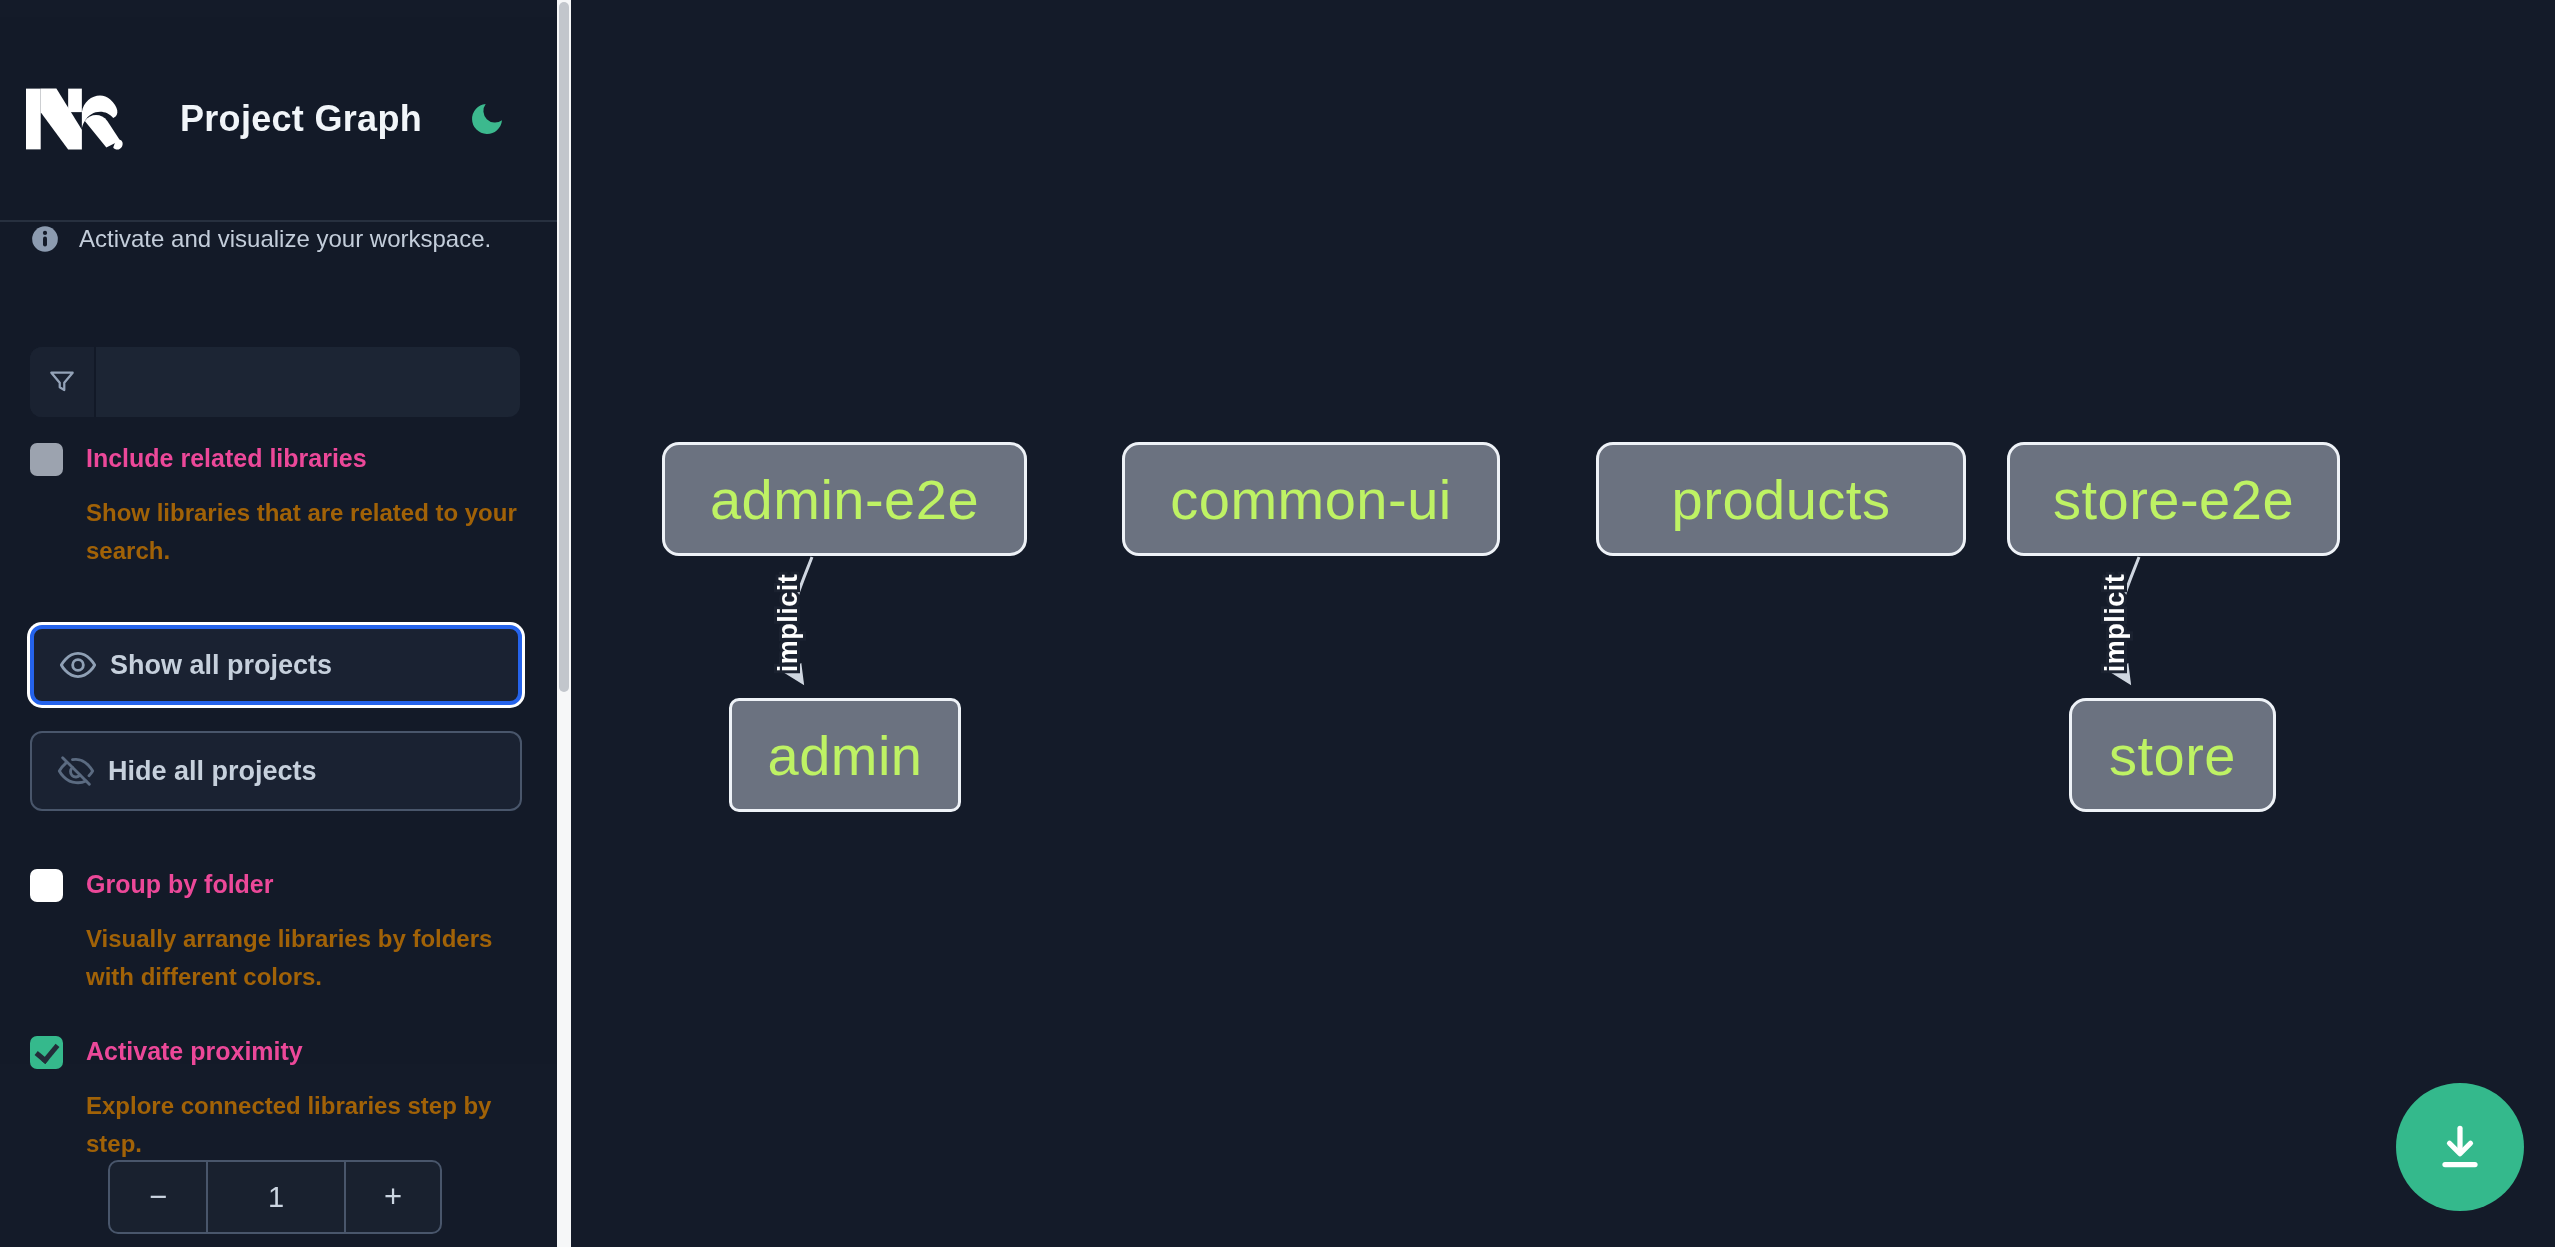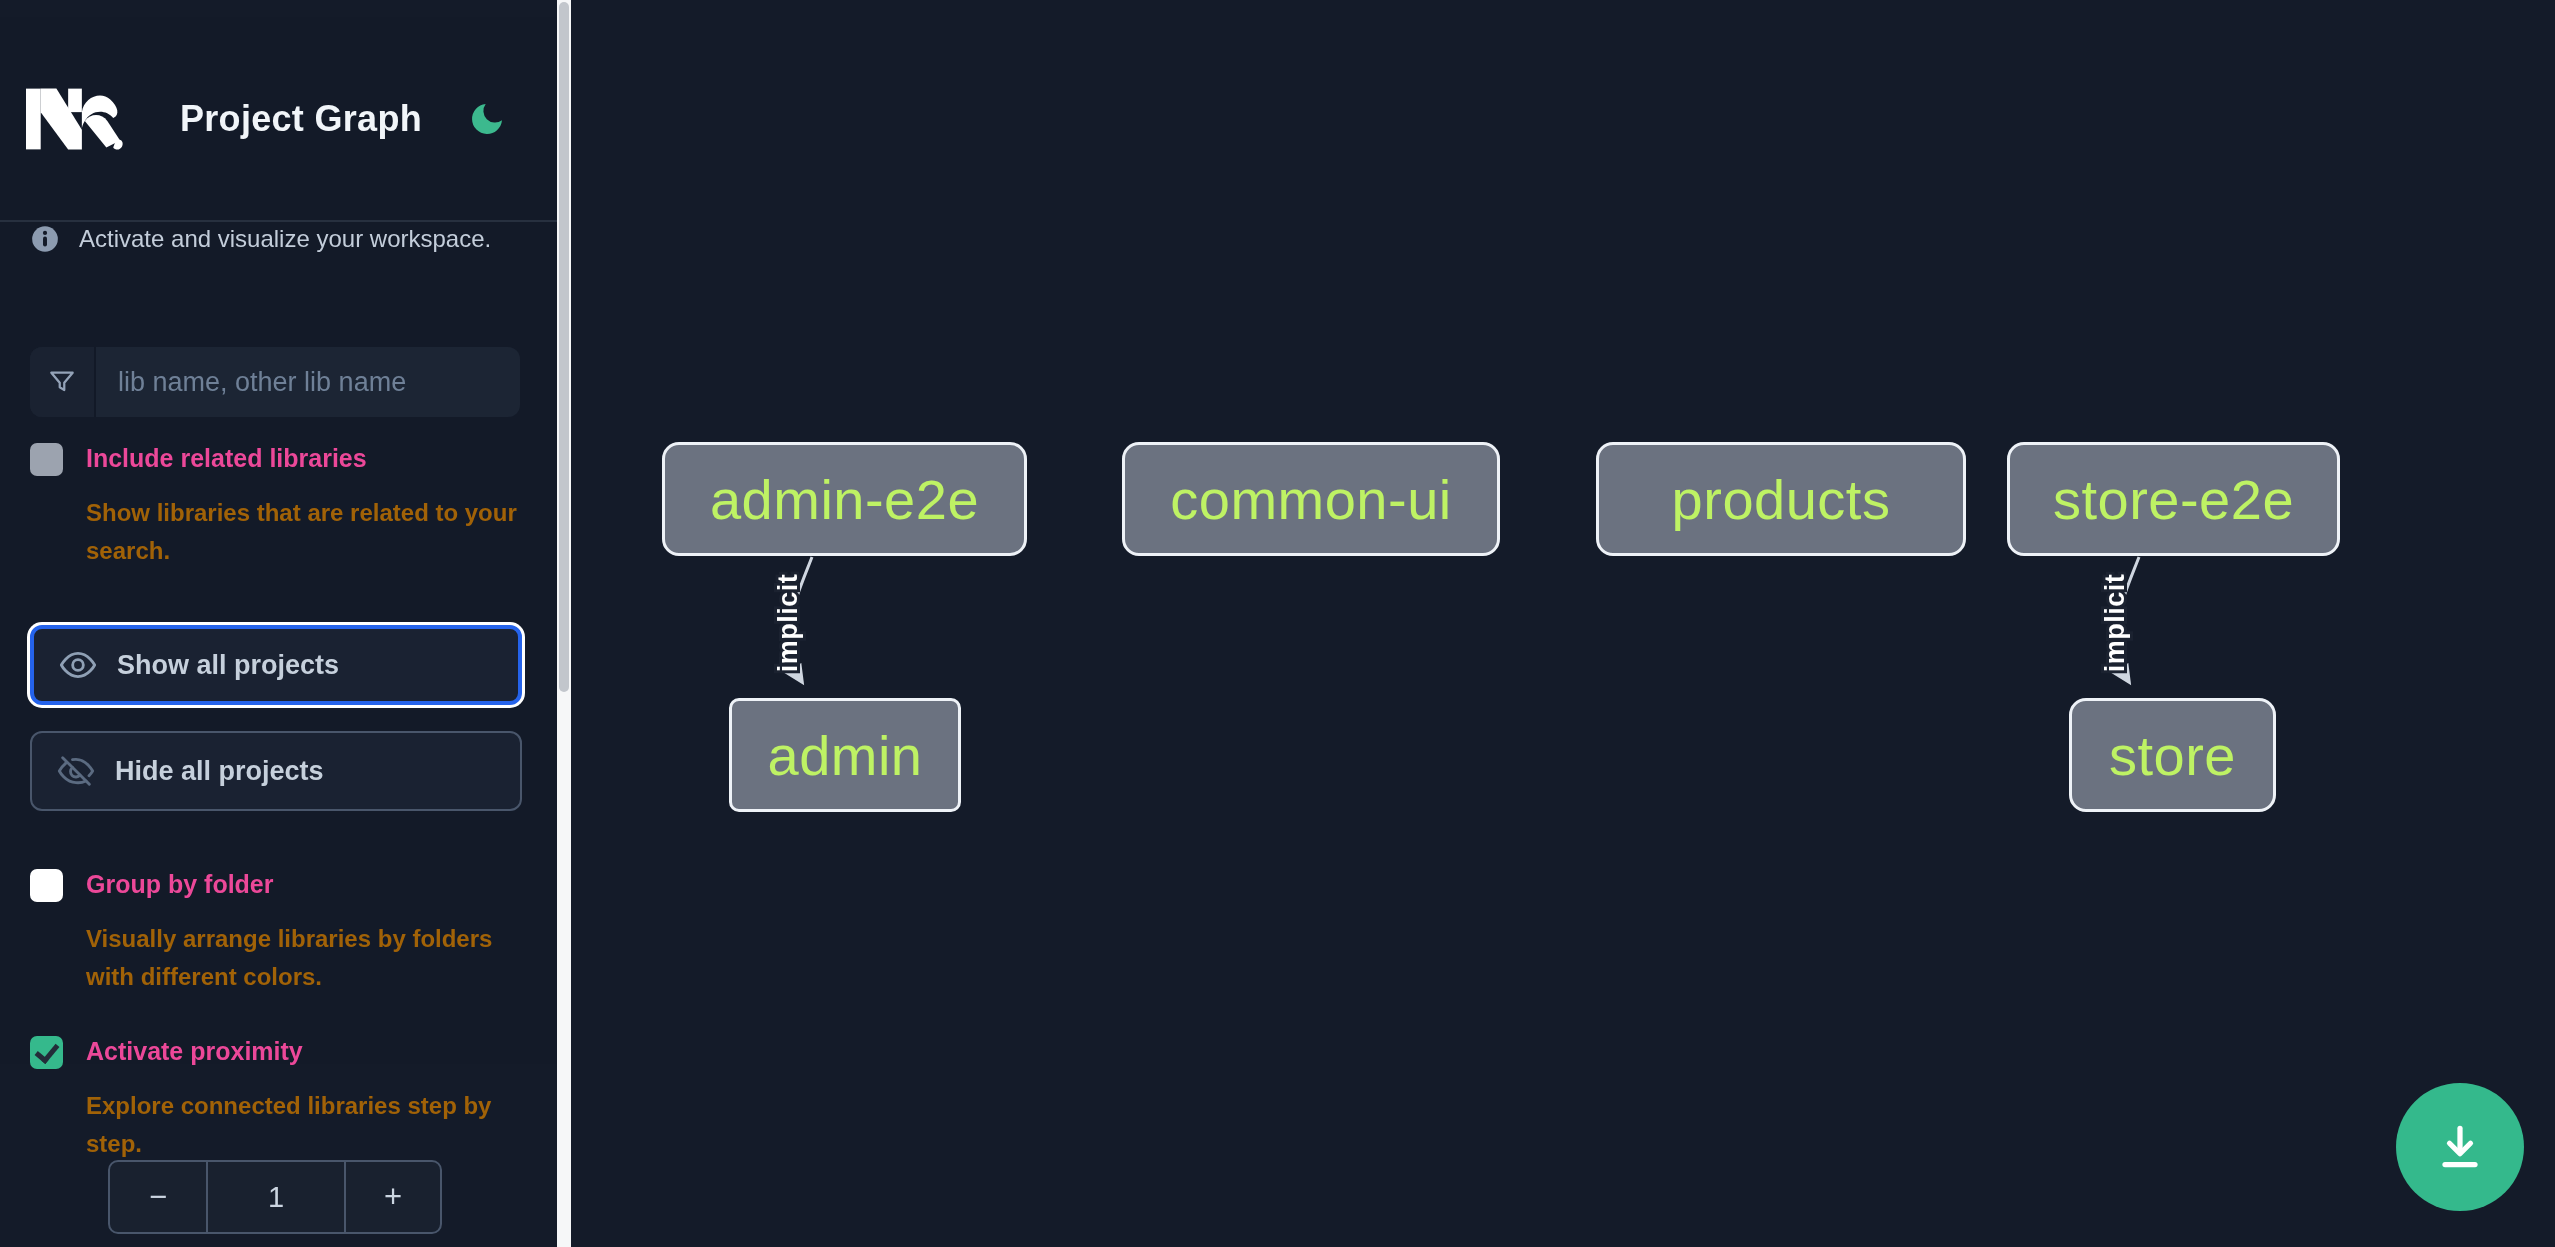--- a/index.html
+++ b/index.html
@@ -29,21 +29,21 @@
   .box.white{background:#ffffff;}
   .box.green{background:#35b98c;}
   .box.green::after{content:"";position:absolute;left:10px;top:4px;width:9px;height:17px;
                     border:solid #232c39;border-width:0 5px 5px 0;transform:rotate(40deg);}
   .opt .txt{margin-left:23px;width:432px;}
   .opt .lbl{font-size:25px;font-weight:600;color:#ec4899;line-height:34px;}
   .opt .desc{font-size:24px;color:#a16207;line-height:38px;margin-top:19px;font-weight:bold;}
   .side-btn{position:absolute;left:30px;width:492px;height:80px;border-radius:12px;
             background:#1a2232;display:flex;align-items:center;padding:0 0 0 24px;
             box-sizing:border-box;cursor:pointer;font-family:inherit;}
-  .side-btn .blabel{margin-left:19px;font-size:27px;font-weight:600;color:#c6d0dc;}
+  .side-btn .blabel{margin-left:12px;font-size:27px;font-weight:600;color:#c6d0dc;}
   .btn-show{top:608px;border:4px solid #2563eb;box-shadow:0 0 0 3px #ffffff;}
   .btn-hide{top:714px;border:2px solid #49566b;}
   .stepper{position:absolute;left:108px;top:1143px;width:334px;height:74px;border:2px solid #49566b;
            border-radius:10px;background:#19212f;display:flex;box-sizing:border-box;}
   .stepper .cell{display:flex;align-items:center;justify-content:center;color:#cbd5e1;
                  font-size:31px;background:transparent;border:none;font-family:inherit;}
   .stepper .dec{width:96px;cursor:pointer;}
   .stepper .val{width:136px;border-left:2px solid #49566b;border-right:2px solid #49566b;font-size:29px;}
   .stepper .inc{flex:1;cursor:pointer;}
   
@@ -94,21 +94,20 @@
       </svg>
       <div class="tagline">Activate and visualize your workspace.</div>
     </div>
 
     <div class="search">
       <div class="icon-cell">
         <svg viewBox="0 0 24 24" width="32" height="32" fill="none" stroke="#94a3b8" stroke-width="1.7" stroke-linejoin="round" stroke-linecap="round">
           <path d="M4 5h16l-6.3 7.6v5.4l-3.4-2v-3.4L4 5z"></path>
         </svg>
       </div>
-      <input type="text" placeholder="lib name, other lib name" style="">
     </div>
 
     <div class="opt" style="top:424px;">
       <div class="box gray"></div>
       <div class="txt">
         <div class="lbl">Include related libraries</div>
         <div class="desc">Show libraries that are related to your search.</div>
       </div>
     </div>
 

